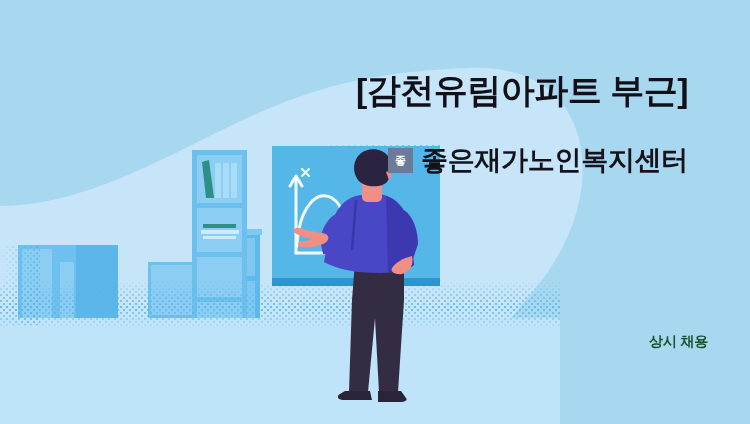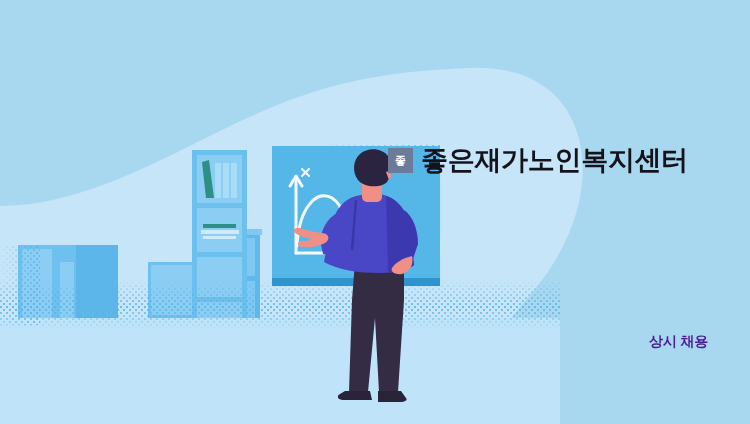--- a/index.html
+++ b/index.html
@@ -70,21 +70,21 @@
     font-weight: 700;
     color: #14131c;
     letter-spacing: -0.3px;
   }
   #hiring-status {
     position: absolute;
     right: 42px;
     top: 333px;
     font-size: 14px;
     font-weight: 700;
-    color: #4c1d95;
+    color: #14532d;
     letter-spacing: -0.2px;
     white-space: nowrap;
     text-align: center;
   }
 </style>
 </head>
 <body>
 
 <div id="poster">
 
@@ -244,20 +244,21 @@
         <path d="M358,180 C352,172 353,160 360,154 C368,147 382,148 388,156
                  C393,163 392,175 387,182 C382,188 364,188 358,180 Z" fill="#2b2440"></path>
         <path d="M386,172 C391,170 393,176 389,180 Z" fill="#ef8f86"></path>
       </g>
 
     </g>
   </svg>
 
   <div class="txt-layer">
 
+    <div id="headline">[감천유림아파트 부근]</div>
 
     <div id="company-row">
       <div id="company-badge">좋</div>
       <div id="company-name">좋은재가노인복지센터</div>
     </div>
 
     <div id="hiring-status">상시 채용</div>
 
   </div>
 </div>

